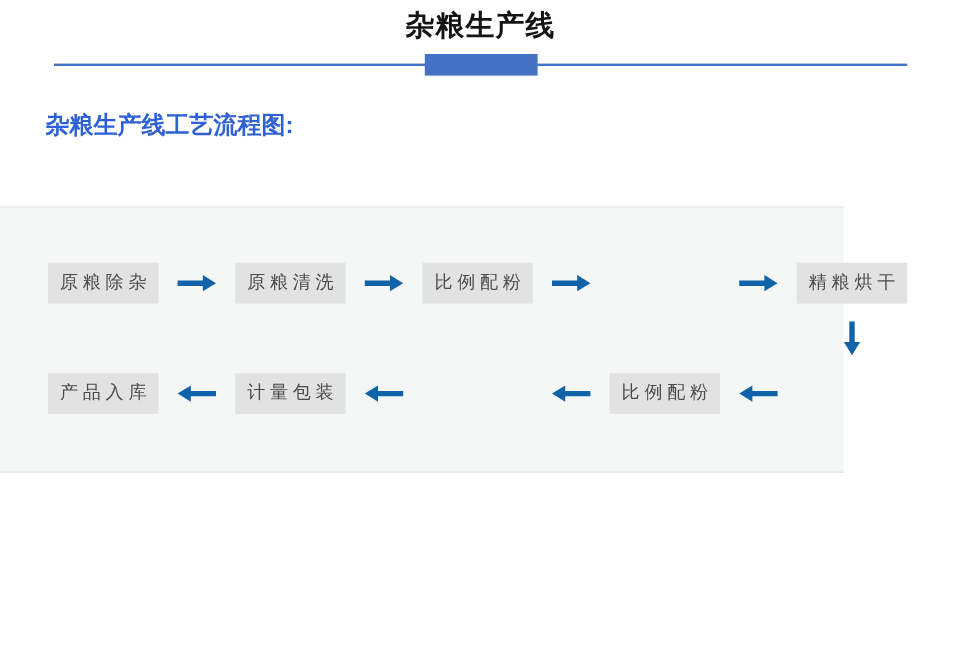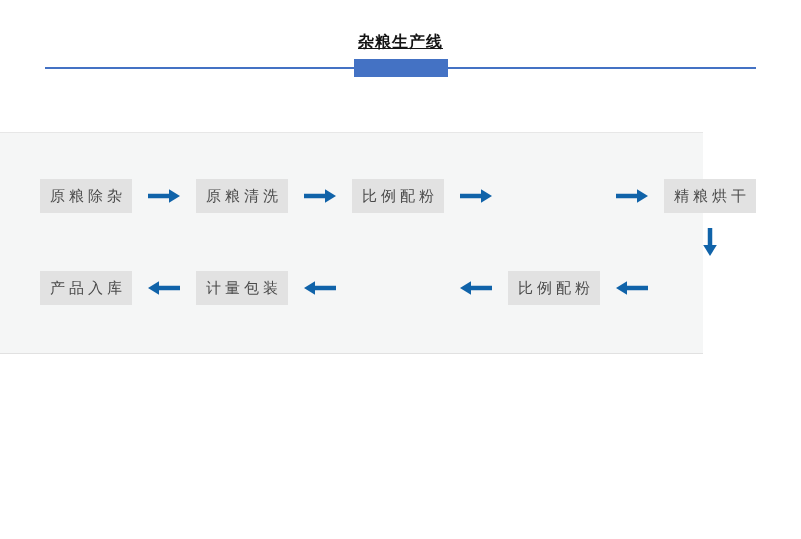--- a/index.html
+++ b/index.html
@@ -3,28 +3,27 @@
 <meta charset="utf-8">
 <style>
   * { margin: 0; padding: 0; box-sizing: border-box; }
   html, body {
     width: 801px; height: 539px;
     background: #ffffff;
     font-family: "Liberation Sans", "DejaVu Sans", sans-serif;
     overflow: hidden;
   }
   .page-title {
-    margin-top: 32px;
+    margin-top: 8px;
     text-align: center;
-    font-size: 16px;
+    font-size: 24px;
     font-weight: bold;
     color: #141414;
     letter-spacing: 1px;
     line-height: 1.2;
-    text-decoration: underline;
   }
   .divider {
     position: relative;
     height: 18px;
     margin: 8px 45px 0 45px;
   }
   .divider-line {
     position: absolute;
     left: 0; right: 0; top: 50%;
     height: 2px;
@@ -84,20 +83,21 @@
 
 <div class="page">
 
   <h1 class="page-title">杂粮生产线</h1>
 
   <div class="divider">
     <div class="divider-line"></div>
     <div class="divider-rect"></div>
   </div>
 
+  <h2 class="section-heading">杂粮生产线工艺流程图:</h2>
 
   <div class="flow-panel">
     <div class="flow-grid">
 
       <div class="flow-box" style="grid-area:1/1">原粮除杂</div>
       <div class="arrow-cell" style="grid-area:1/2">
         <svg width="34" height="16" viewBox="0 0 34 16" aria-hidden="true">
           <path d="M1 8 H24" stroke="currentColor" stroke-width="4.5" fill="none"></path>
           <path d="M22 1.2 L33 8 L22 14.8 Z" fill="currentColor"></path>
         </svg>

